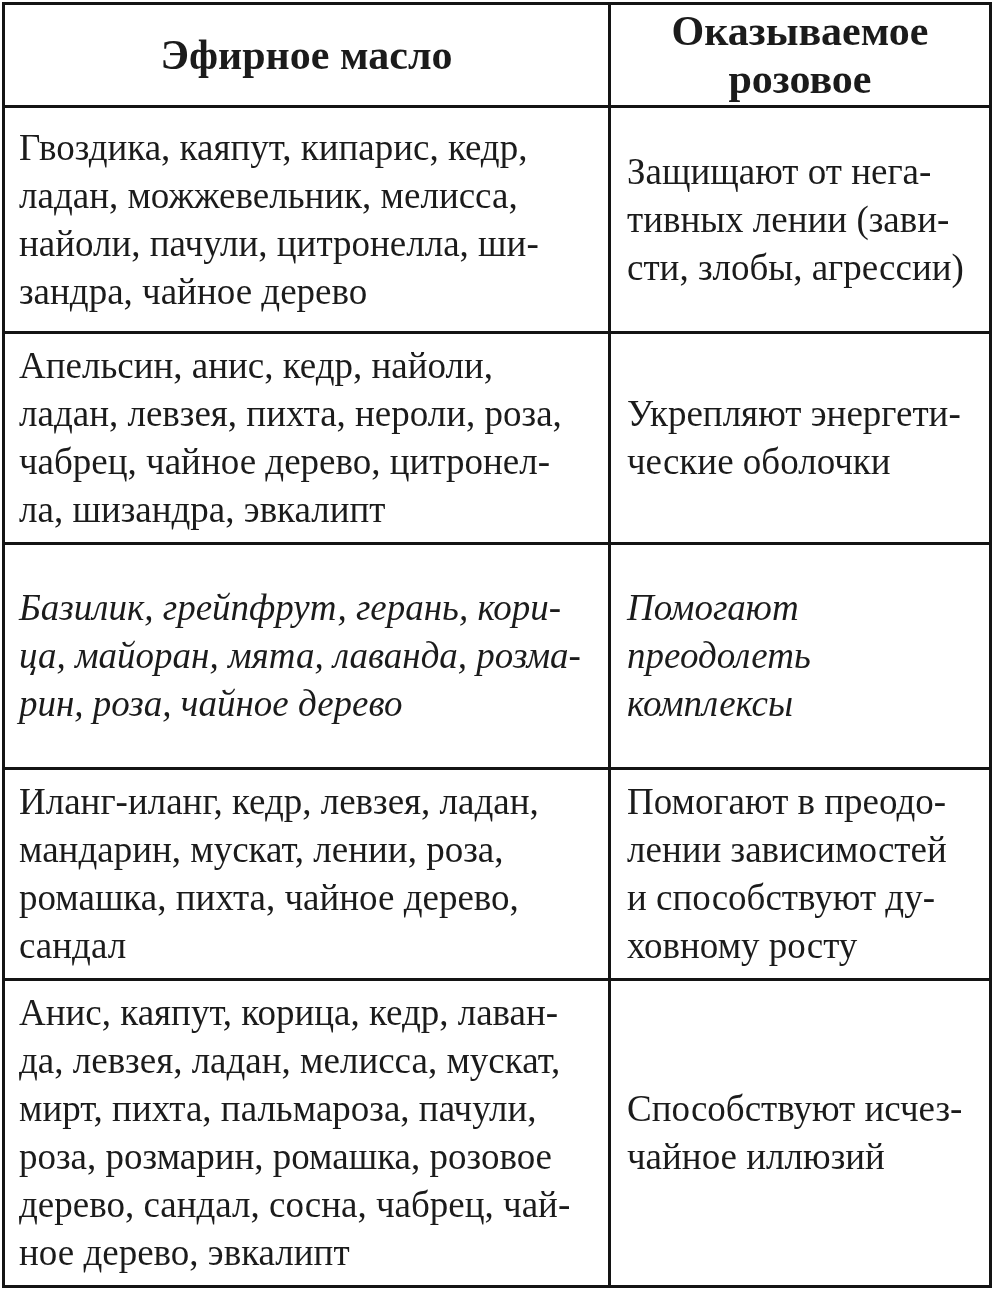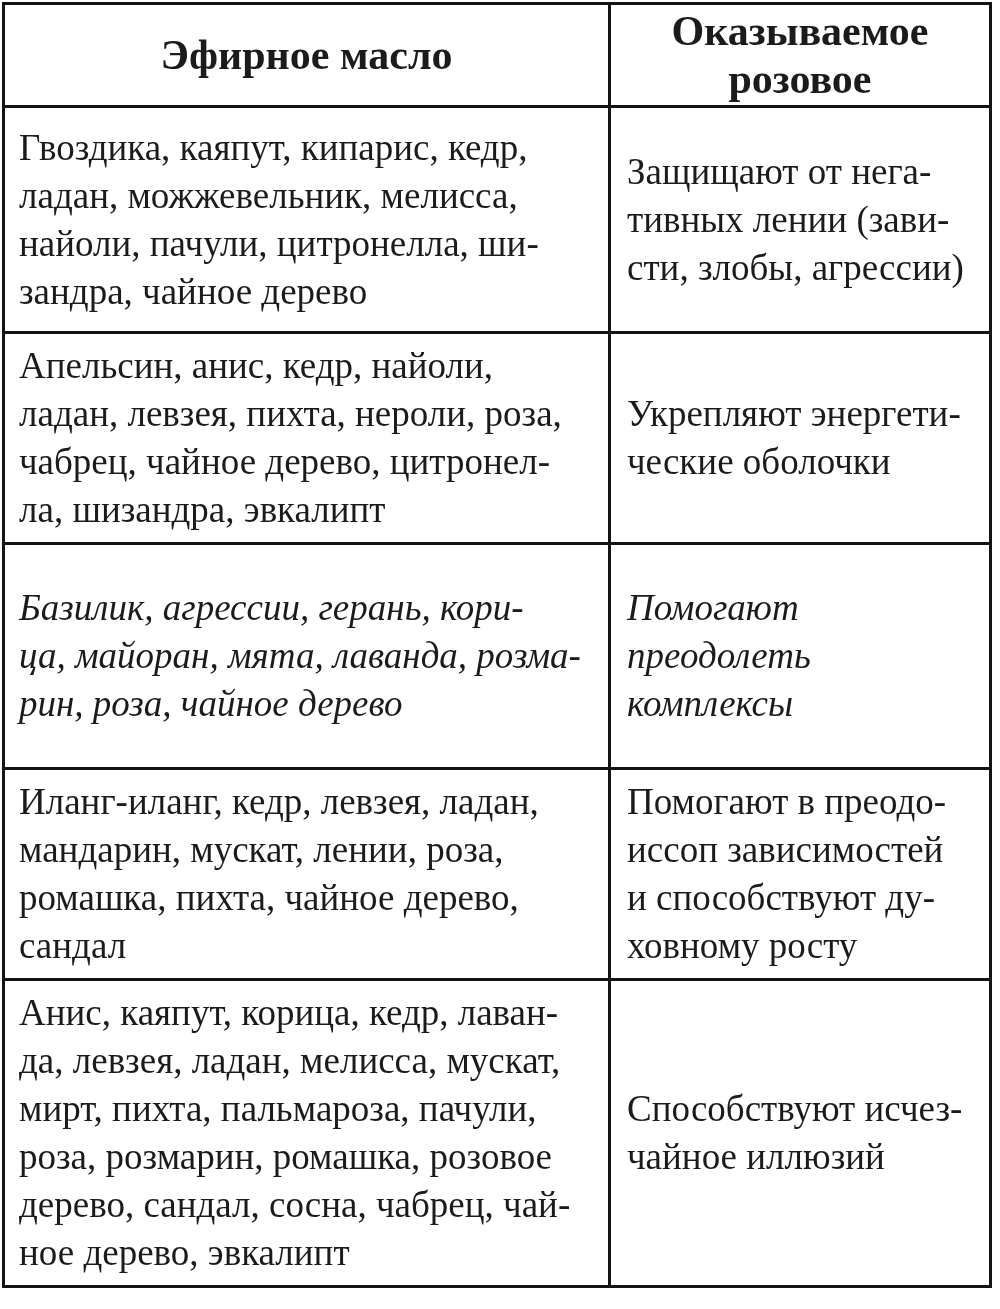--- a/index.html
+++ b/index.html
@@ -97,40 +97,40 @@
 ла, шизандра, эвкалипт</div>
     </td>
     <td class="effect-cell">
       <div class="cell-text">Укрепляют энергети-
 ческие оболочки</div>
     </td>
   </tr>
 
   <tr>
     <td class="oils-cell">
-      <div class="cell-text">Базилик, агрессии, герань, кори-
+      <div class="cell-text">Базилик, грейпфрут, герань, кори-
 ца, майоран, мята, лаванда, розма-
 рин, роза, чайное дерево</div>
     </td>
     <td class="effect-cell">
       <div class="cell-text">Помогают преодолеть
 комплексы</div>
     </td>
   </tr>
 
   <tr>
     <td class="oils-cell">
       <div class="cell-text">Иланг-иланг, кедр, левзея, ладан,
 мандарин, мускат, лении, роза,
 ромашка, пихта, чайное дерево,
 сандал</div>
     </td>
     <td class="effect-cell">
       <div class="cell-text">Помогают в преодо-
-иссоп зависимостей
+лении зависимостей
 и способствуют ду-
 ховному росту</div>
     </td>
   </tr>
 
   <tr>
     <td class="oils-cell">
       <div class="cell-text">Анис, каяпут, корица, кедр, лаван-
 да, левзея, ладан, мелисса, мускат,
 мирт, пихта, пальмароза, пачули,

